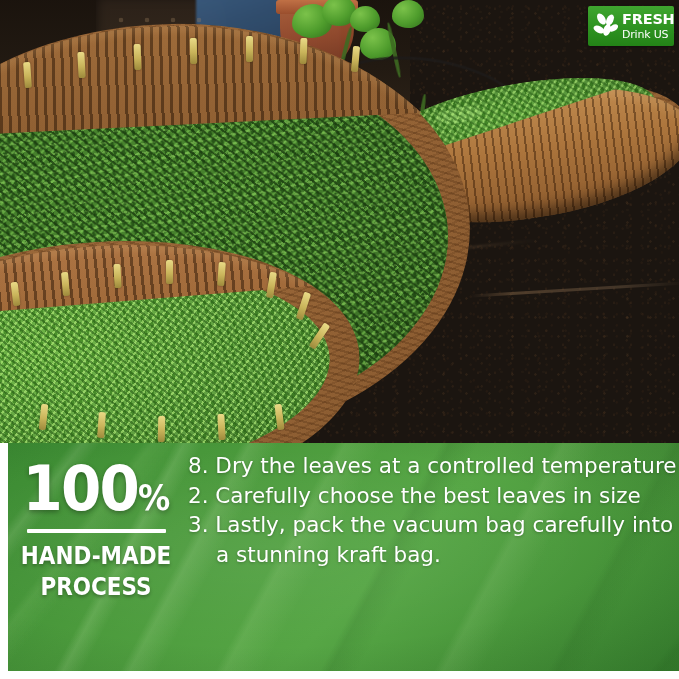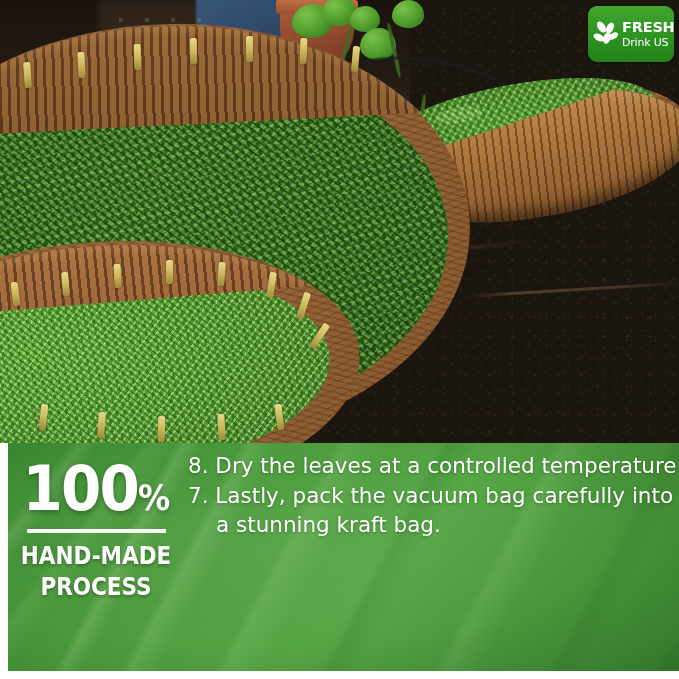--- a/index.html
+++ b/index.html
@@ -317,23 +317,23 @@
   }
   .step.indent2 {
     padding-left: 36px;
   }
 
   
   .logo {
     position: absolute;
     left: 588px; top: 6px;
     width: 86px;
-    height: 56px;
+    height: 40px;
     background: linear-gradient(180deg, #3fa62f 0%, #2f9422 50%, #238317 100%);
-    border-radius: 9px;
+    border-radius: 2px;
     box-shadow: 0 1px 3px rgba(0,0,0,0.35);
     display: flex;
     align-items: center;
     padding: 4px 5px;
     box-sizing: border-box;
   }
   .logo-mark {
     width: 26px;
     height: 28px;
     flex: 0 0 auto;
@@ -471,20 +471,21 @@
 
     <div class="badge">
       <span class="badge-100"><span>100</span><span class="badge-pct">%</span></span>
       <div class="badge-rule"></div>
       <span class="badge-line">HAND-MADE</span>
       <span class="badge-line">PROCESS</span>
     </div>
 
     <div class="steps">
       <span class="step">8. Dry the leaves at a controlled temperature</span>
-      <span class="step">7. Lastly, pack the vacuum bag carefully into</span>
+      <span class="step">2. Carefully choose the best leaves in size</span>
+      <span class="step">3. Lastly, pack the vacuum bag carefully into</span>
       <span class="step indent">a stunning kraft bag.</span>
     </div>
 
     <div class="band-bottom-strip"></div>
   </div>
 
 </div>
 
 </body></html>

